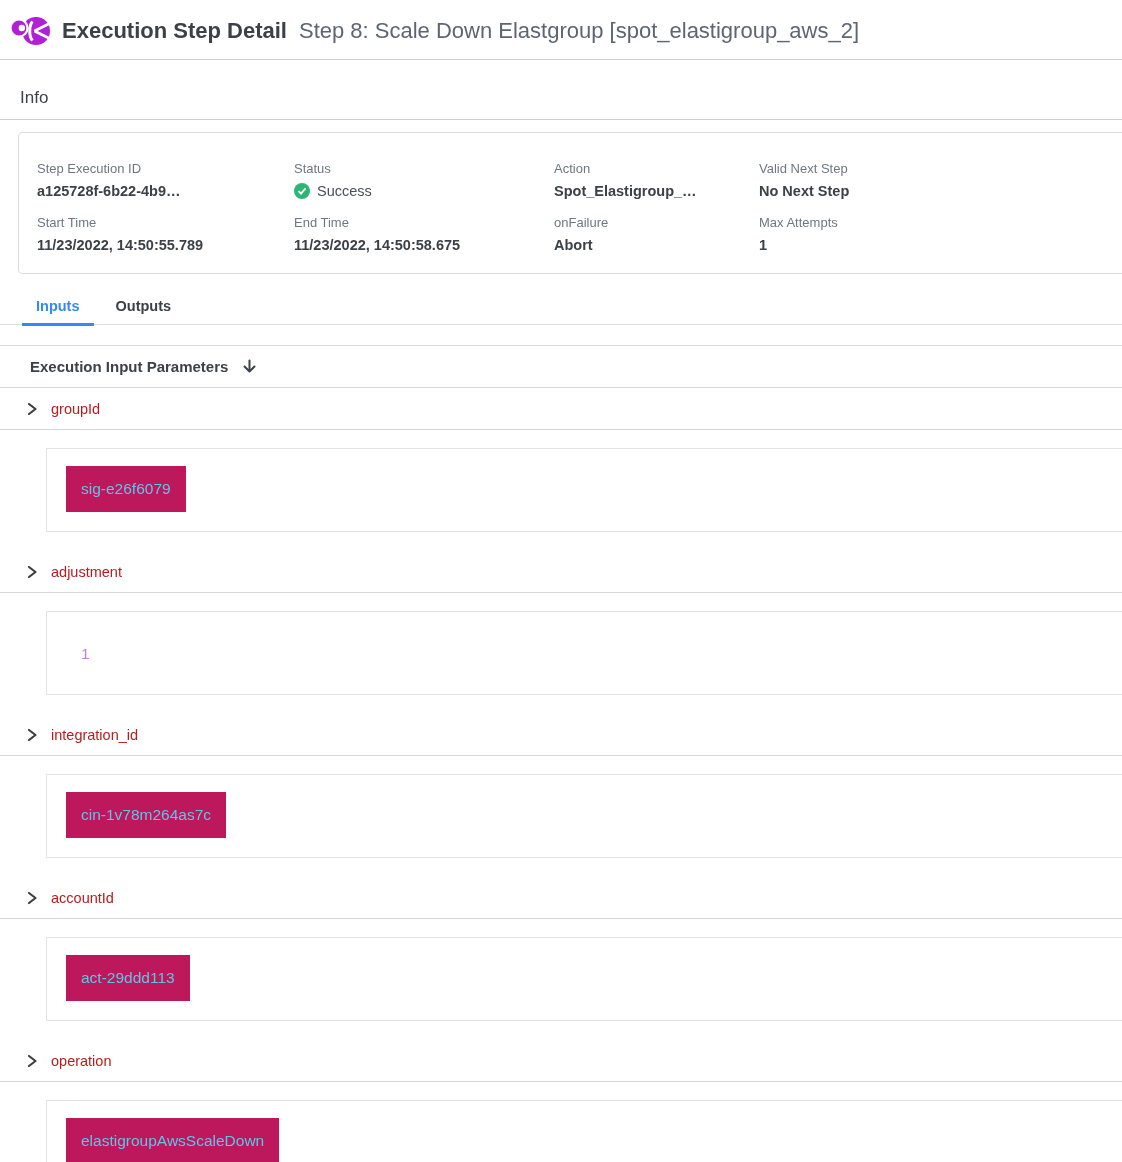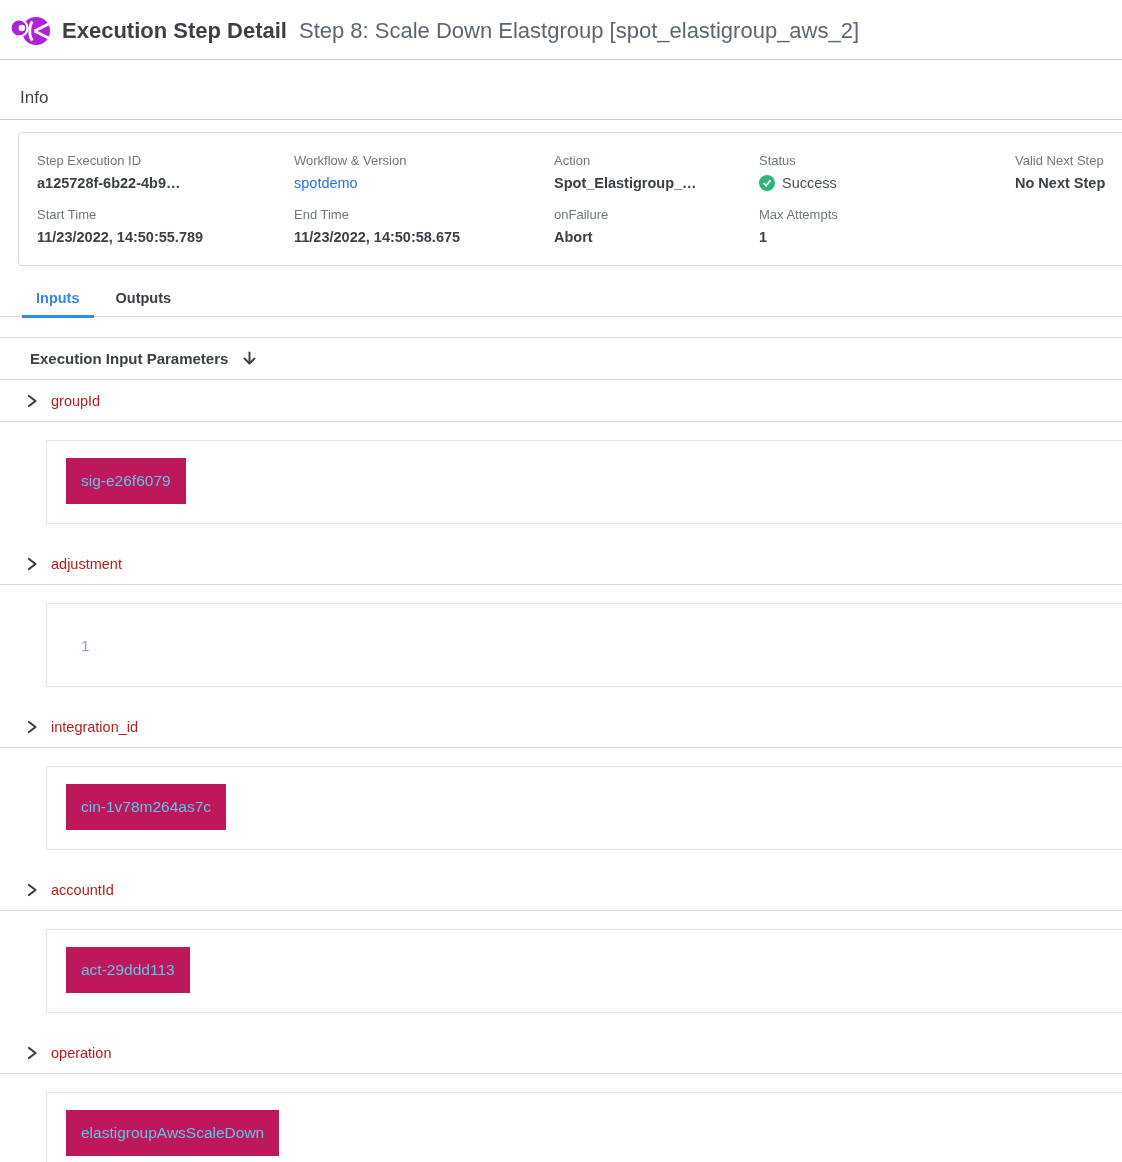--- a/index.html
+++ b/index.html
@@ -15,21 +15,21 @@
 
   
   .info-heading-row { padding:28px 0 11px 20px; border-bottom:1px solid #cfcfcf; }
   .info-heading { font-size:17px; color:#3d434b; }
 
   
   .info-card { margin:12px 0 0 18px; width:1116px; border:1px solid #dcdcdc;
                border-radius:4px; padding:20px 0 20px 18px; background:#fff; }
   .card-grid { display:grid; grid-template-columns:257px 260px 205px 256px auto; }
   .cell { padding-right:10px; }
-  .row1 .cell { margin-bottom:16px; }
+  .row1 .cell { margin-bottom:16px;margin-top:8px; }
   .f-label { font-size:13px; color:#6e7781; margin-bottom:7px; }
   .f-value { font-size:14.5px; font-weight:700; color:#3b4147; white-space:nowrap; }
   .f-value.link { color:#2a6fe8; font-weight:400; cursor:pointer; }
   .f-value.status { font-weight:400; color:#474f58; display:flex; align-items:center; gap:7px; }
   .f-value.normal { font-weight:600; }
 
   
   .tabs { display:flex; margin-top:20px; border-bottom:1px solid #dedede; padding-left:22px;gap:8px; }
   .tab { font-size:14.5px; font-weight:600; color:#3b4147; padding:4px 14px 9px 14px; cursor:pointer; }
   .tab.active { color:#338af3; border-bottom:3px solid #338af3; margin-bottom:-2px; }
@@ -74,38 +74,34 @@
   <span class="info-heading">Info</span>
 </div>
 
 <div class="info-card">
   <div class="card-grid row1">
     <div class="cell">
       <div class="f-label">Step Execution ID</div>
       <div class="f-value">a125728f-6b22-4b9…</div>
     </div>
     <div class="cell">
-      <div class="f-label">Workflow &amp; Version</div>
-      <div class="f-value link">spotdemo</div>
-    </div>
-    <div class="cell">
-      <div class="f-label">Action</div>
-      <div class="f-value">Spot_Elastigroup_…</div>
-    </div>
-    <div class="cell">
       <div class="f-label">Status</div>
       <div class="f-value status">
         <svg width="16" height="16" viewBox="0 0 16 16">
           <circle cx="8" cy="8" r="8" fill="#2bb673"></circle>
           <polyline points="4.5,8.2 7,10.7 11.5,5.4" stroke="#ffffff" stroke-width="1.8" fill="none"></polyline>
         </svg>
         <span>Success</span>
       </div>
     </div>
     <div class="cell">
+      <div class="f-label">Action</div>
+      <div class="f-value">Spot_Elastigroup_…</div>
+    </div>
+    <div class="cell">
       <div class="f-label">Valid Next Step</div>
       <div class="f-value">No Next Step</div>
     </div>
   </div>
   <div class="card-grid row2">
     <div class="cell">
       <div class="f-label">Start Time</div>
       <div class="f-value normal">11/23/2022, 14:50:55.789</div>
     </div>
     <div class="cell">

